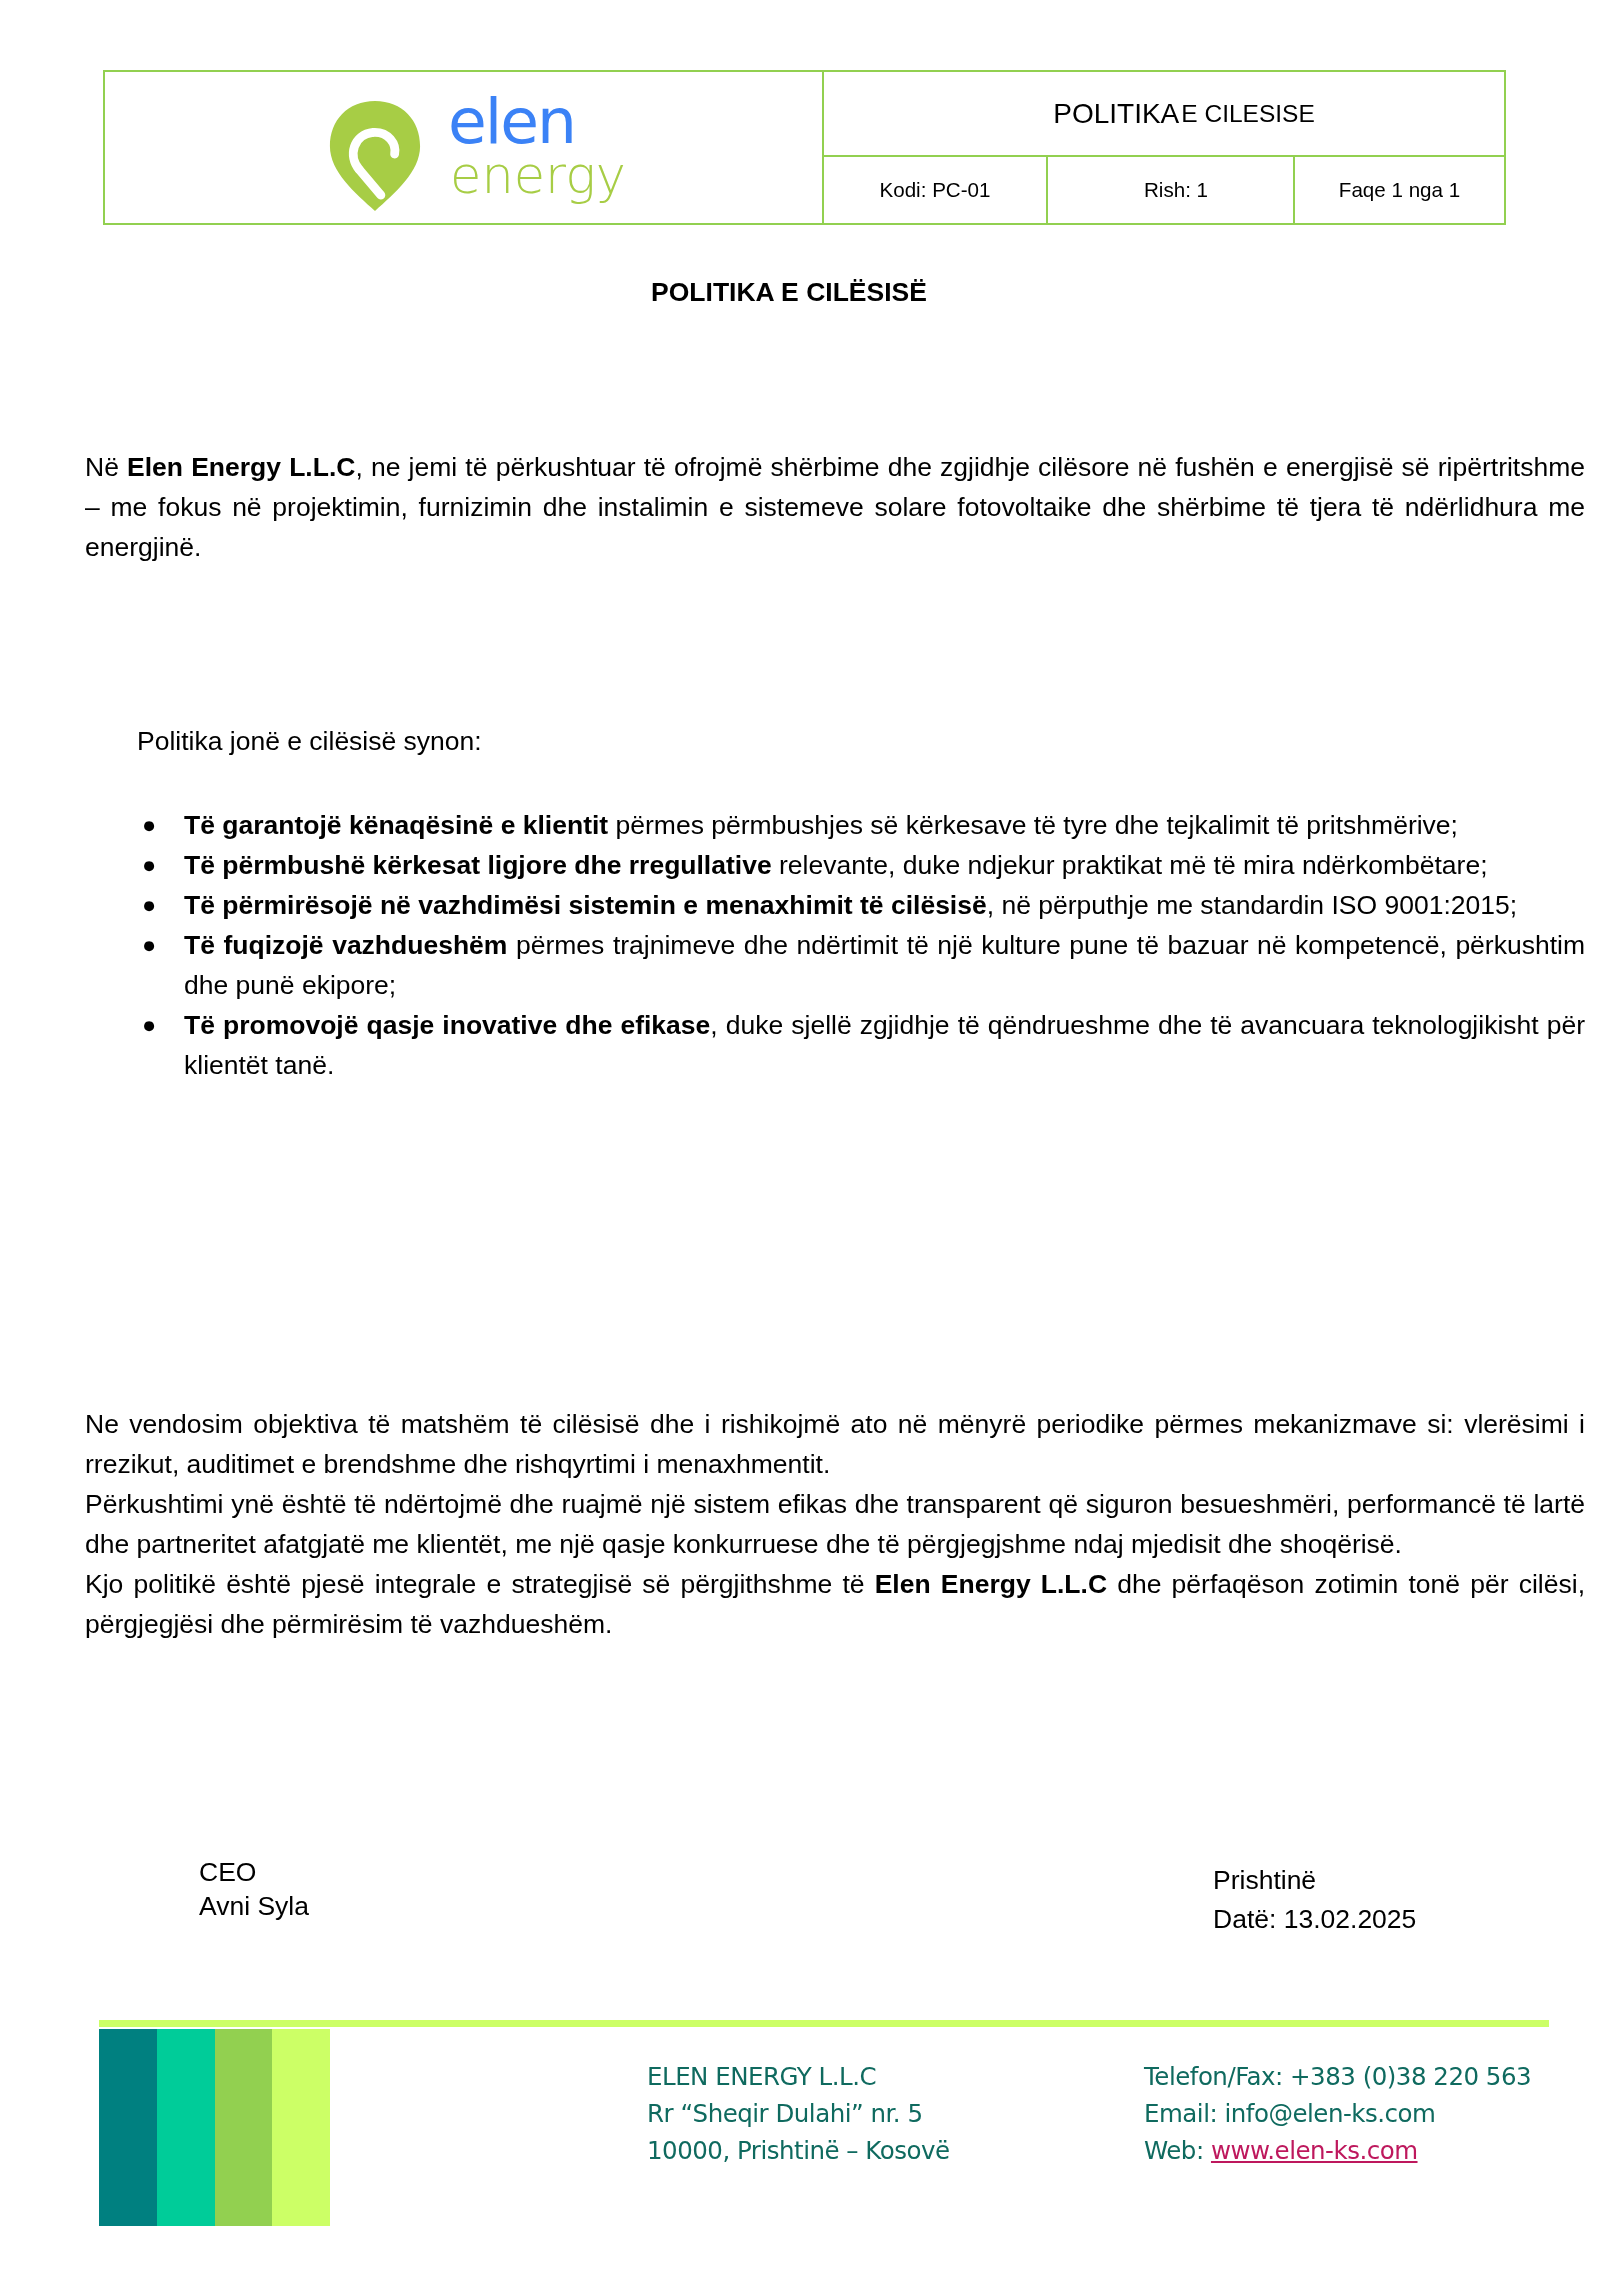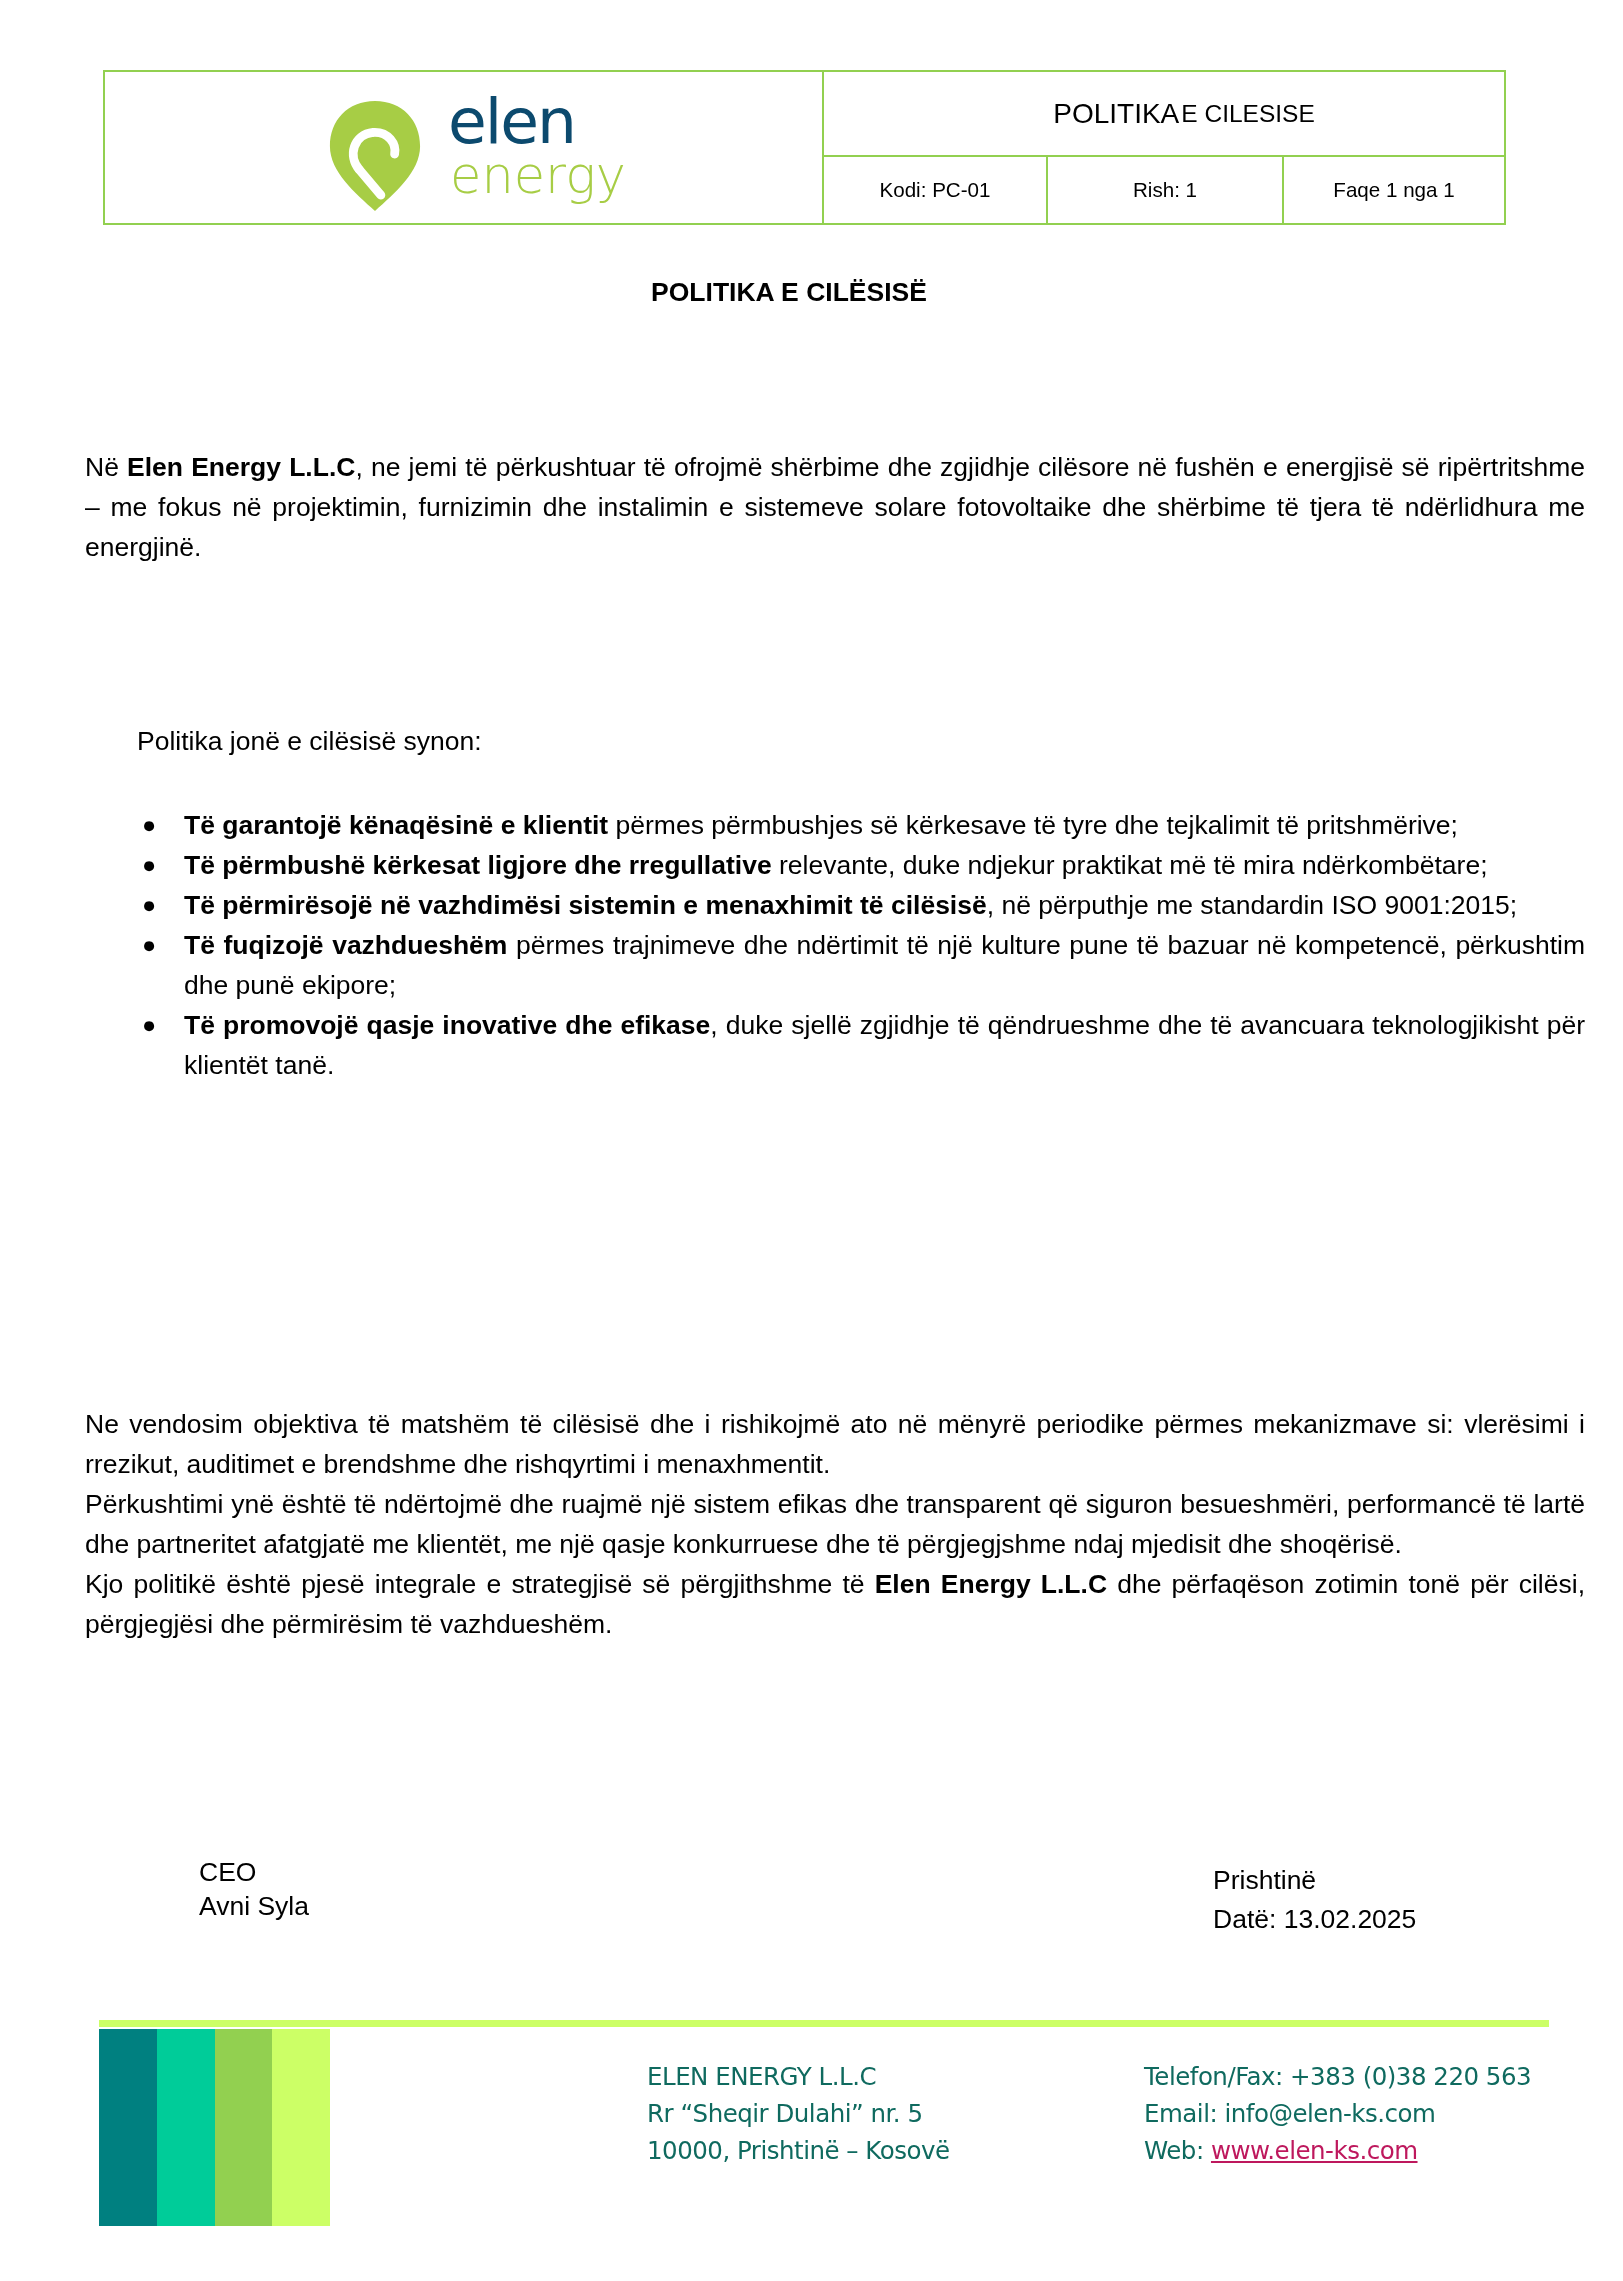--- a/index.html
+++ b/index.html
@@ -14,24 +14,24 @@
   .hdr-title { position: absolute; left: 719px; top: 0; right: 0; height: 85px;
                border-bottom: 2.9px solid #92d050; box-sizing: border-box;
                display: flex; align-items: center; justify-content: center;
                font-size: 26.5px; letter-spacing: 0px; padding-left: 40px; }
   .hdr-title .big { font-size: 28px; }
   .hdr-title .small { font-size: 24.5px; margin-left: 2px; }
   .hdr-cells { position: absolute; left: 719px; right: 0; top: 85px; bottom: 0; display: flex; text-align: center; }
   .hdr-cell { display: flex; align-items: center; justify-content: center; font-size: 20.6px;
               border-right: 2.9px solid #92d050; box-sizing: border-box; height: 100%; }
   .hdr-cell:last-child { border-right: none; }
-  .c1 { width: 224px; } .c2 { width: 236px; } .c3 { flex: 1; }
+  .c1 { width: 224px; } .c2 { width: 236px; margin-left: 11px; } .c3 { flex: 1; }
 
   .logo-pin { position: absolute; left: 221px; top: 27.4px; }
-  .logo-elen { position: absolute; left: 343px; top: 17.6px; font-size: 63px; color: #0c4a6e;
+  .logo-elen { position: absolute; left: 343px; top: 17.6px; font-size: 63px; color: #3b82f6;
                font-family: "DejaVu Sans", sans-serif; letter-spacing: -2px; line-height: 1; }
   .logo-energy { position: absolute; left: 345px; top: 78px; font-size: 51px; color: #a7cd45;
                  font-family: "DejaVu Sans", sans-serif; font-weight: 300; line-height: 1; letter-spacing: 0px; }
 
   .doc-title { position: absolute; left: 0; width: 1578px; top: 277px; text-align: center;
                font-weight: bold; font-size: 26.5px; }
 
   .body-text { font-size: 26.5px; line-height: 40px; text-align: justify; }
   .para1 { position: absolute; left: 85px; top: 447px; width: 1500px; }
   .para1 .last, .para2 .last { text-align-last: left; }

